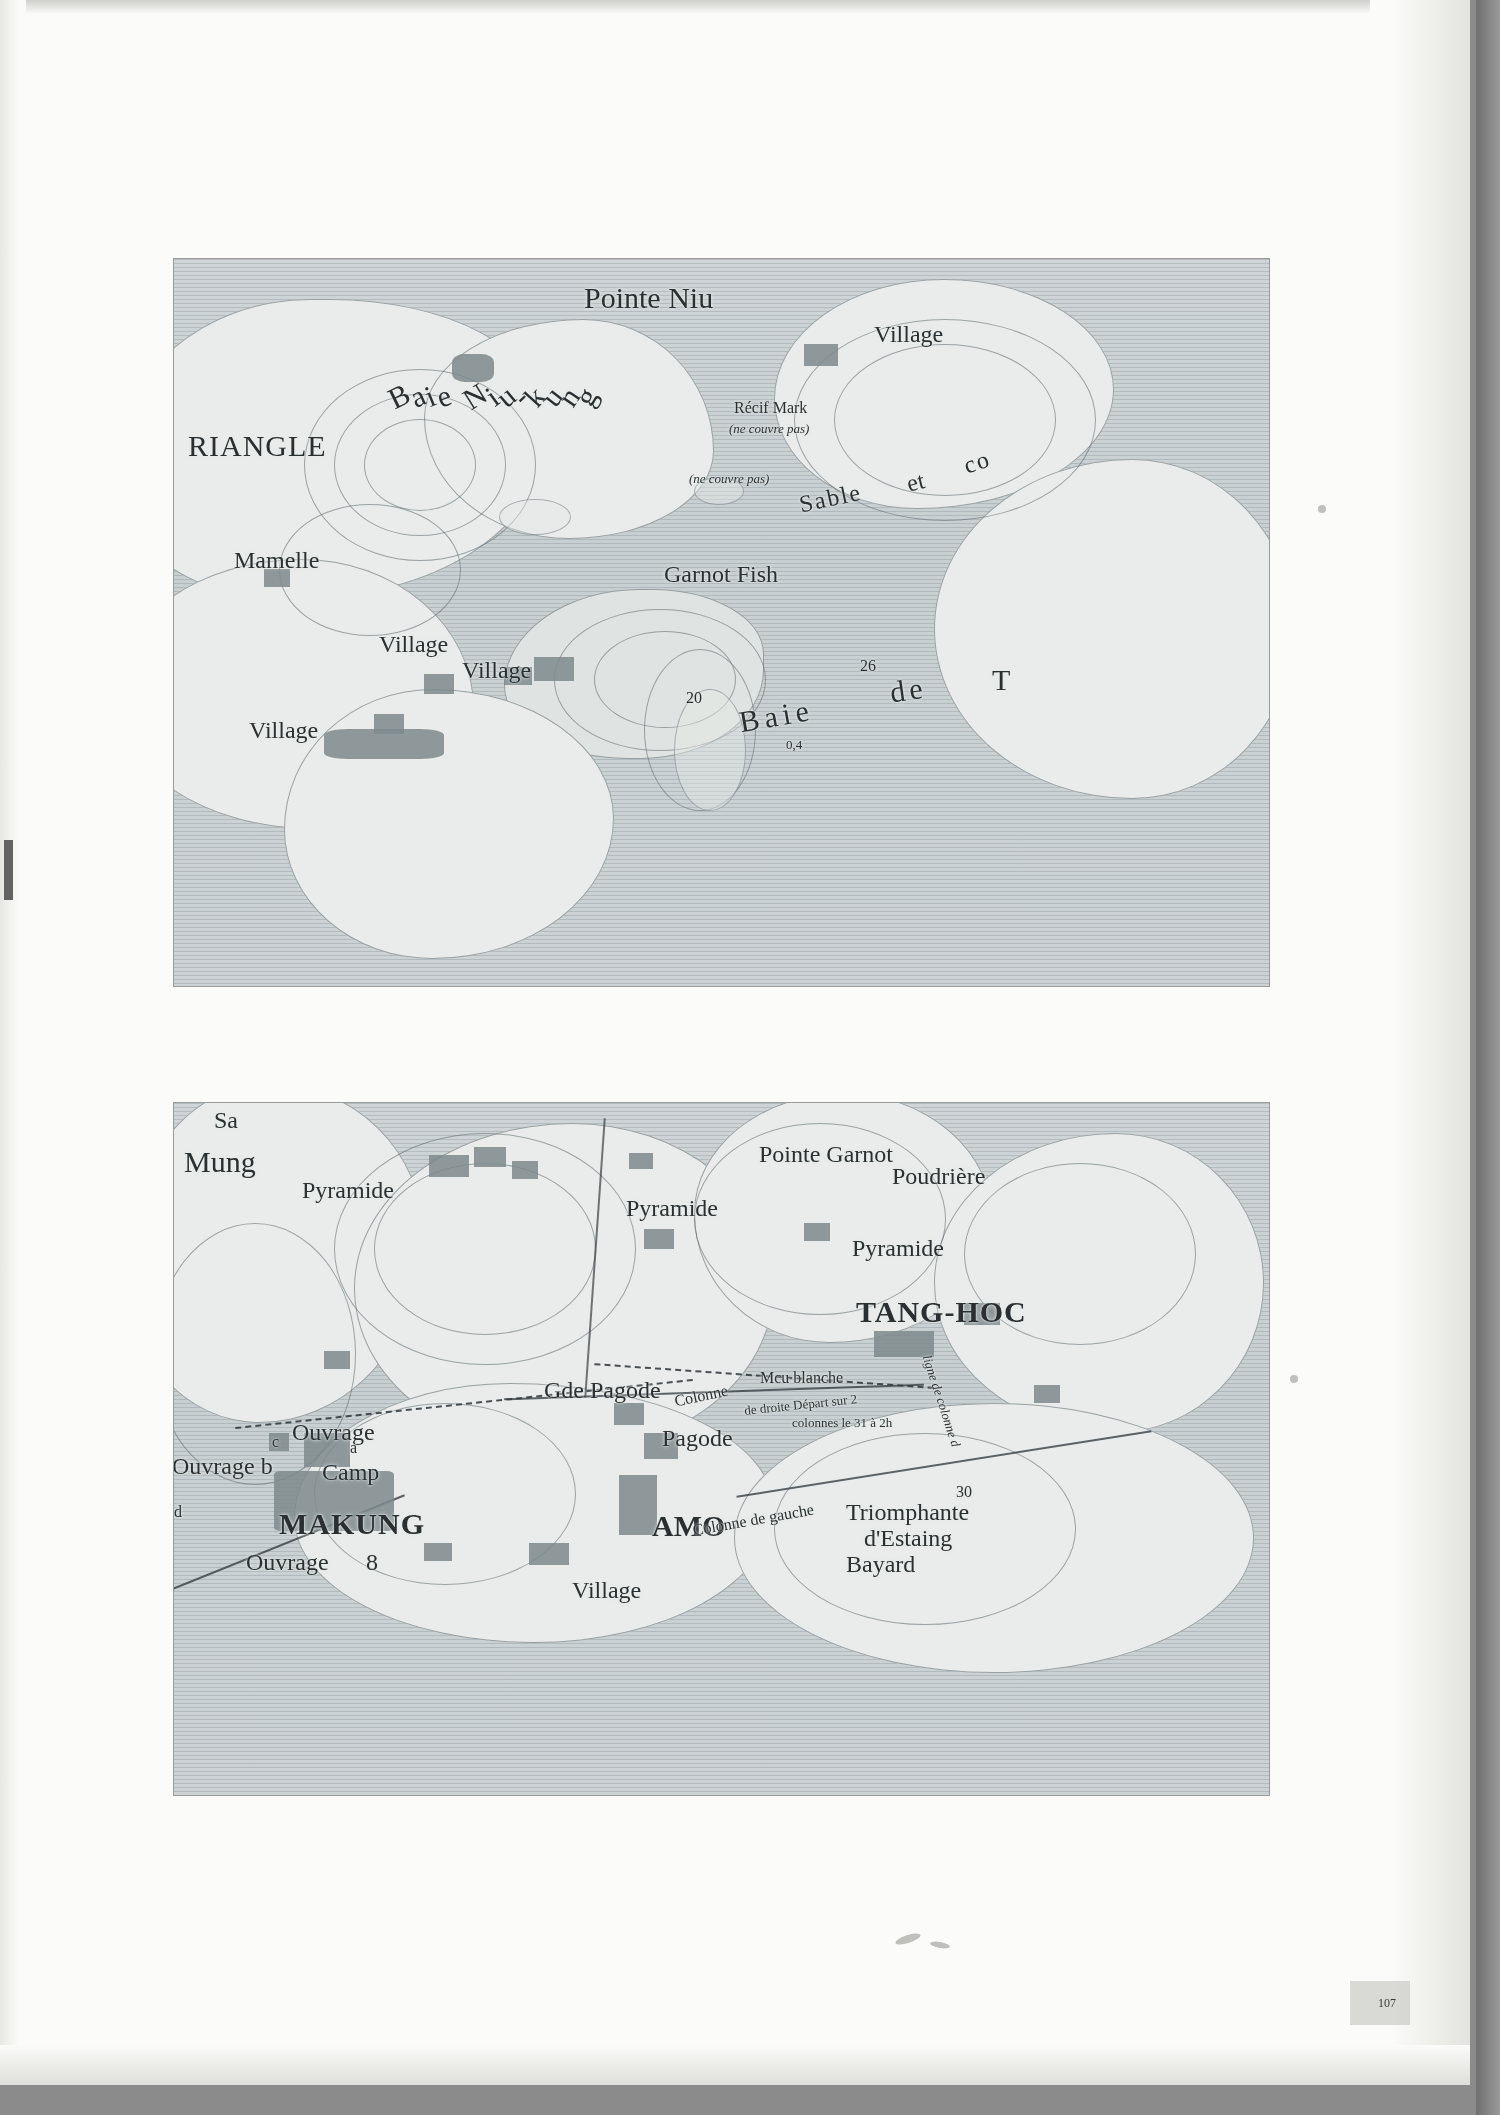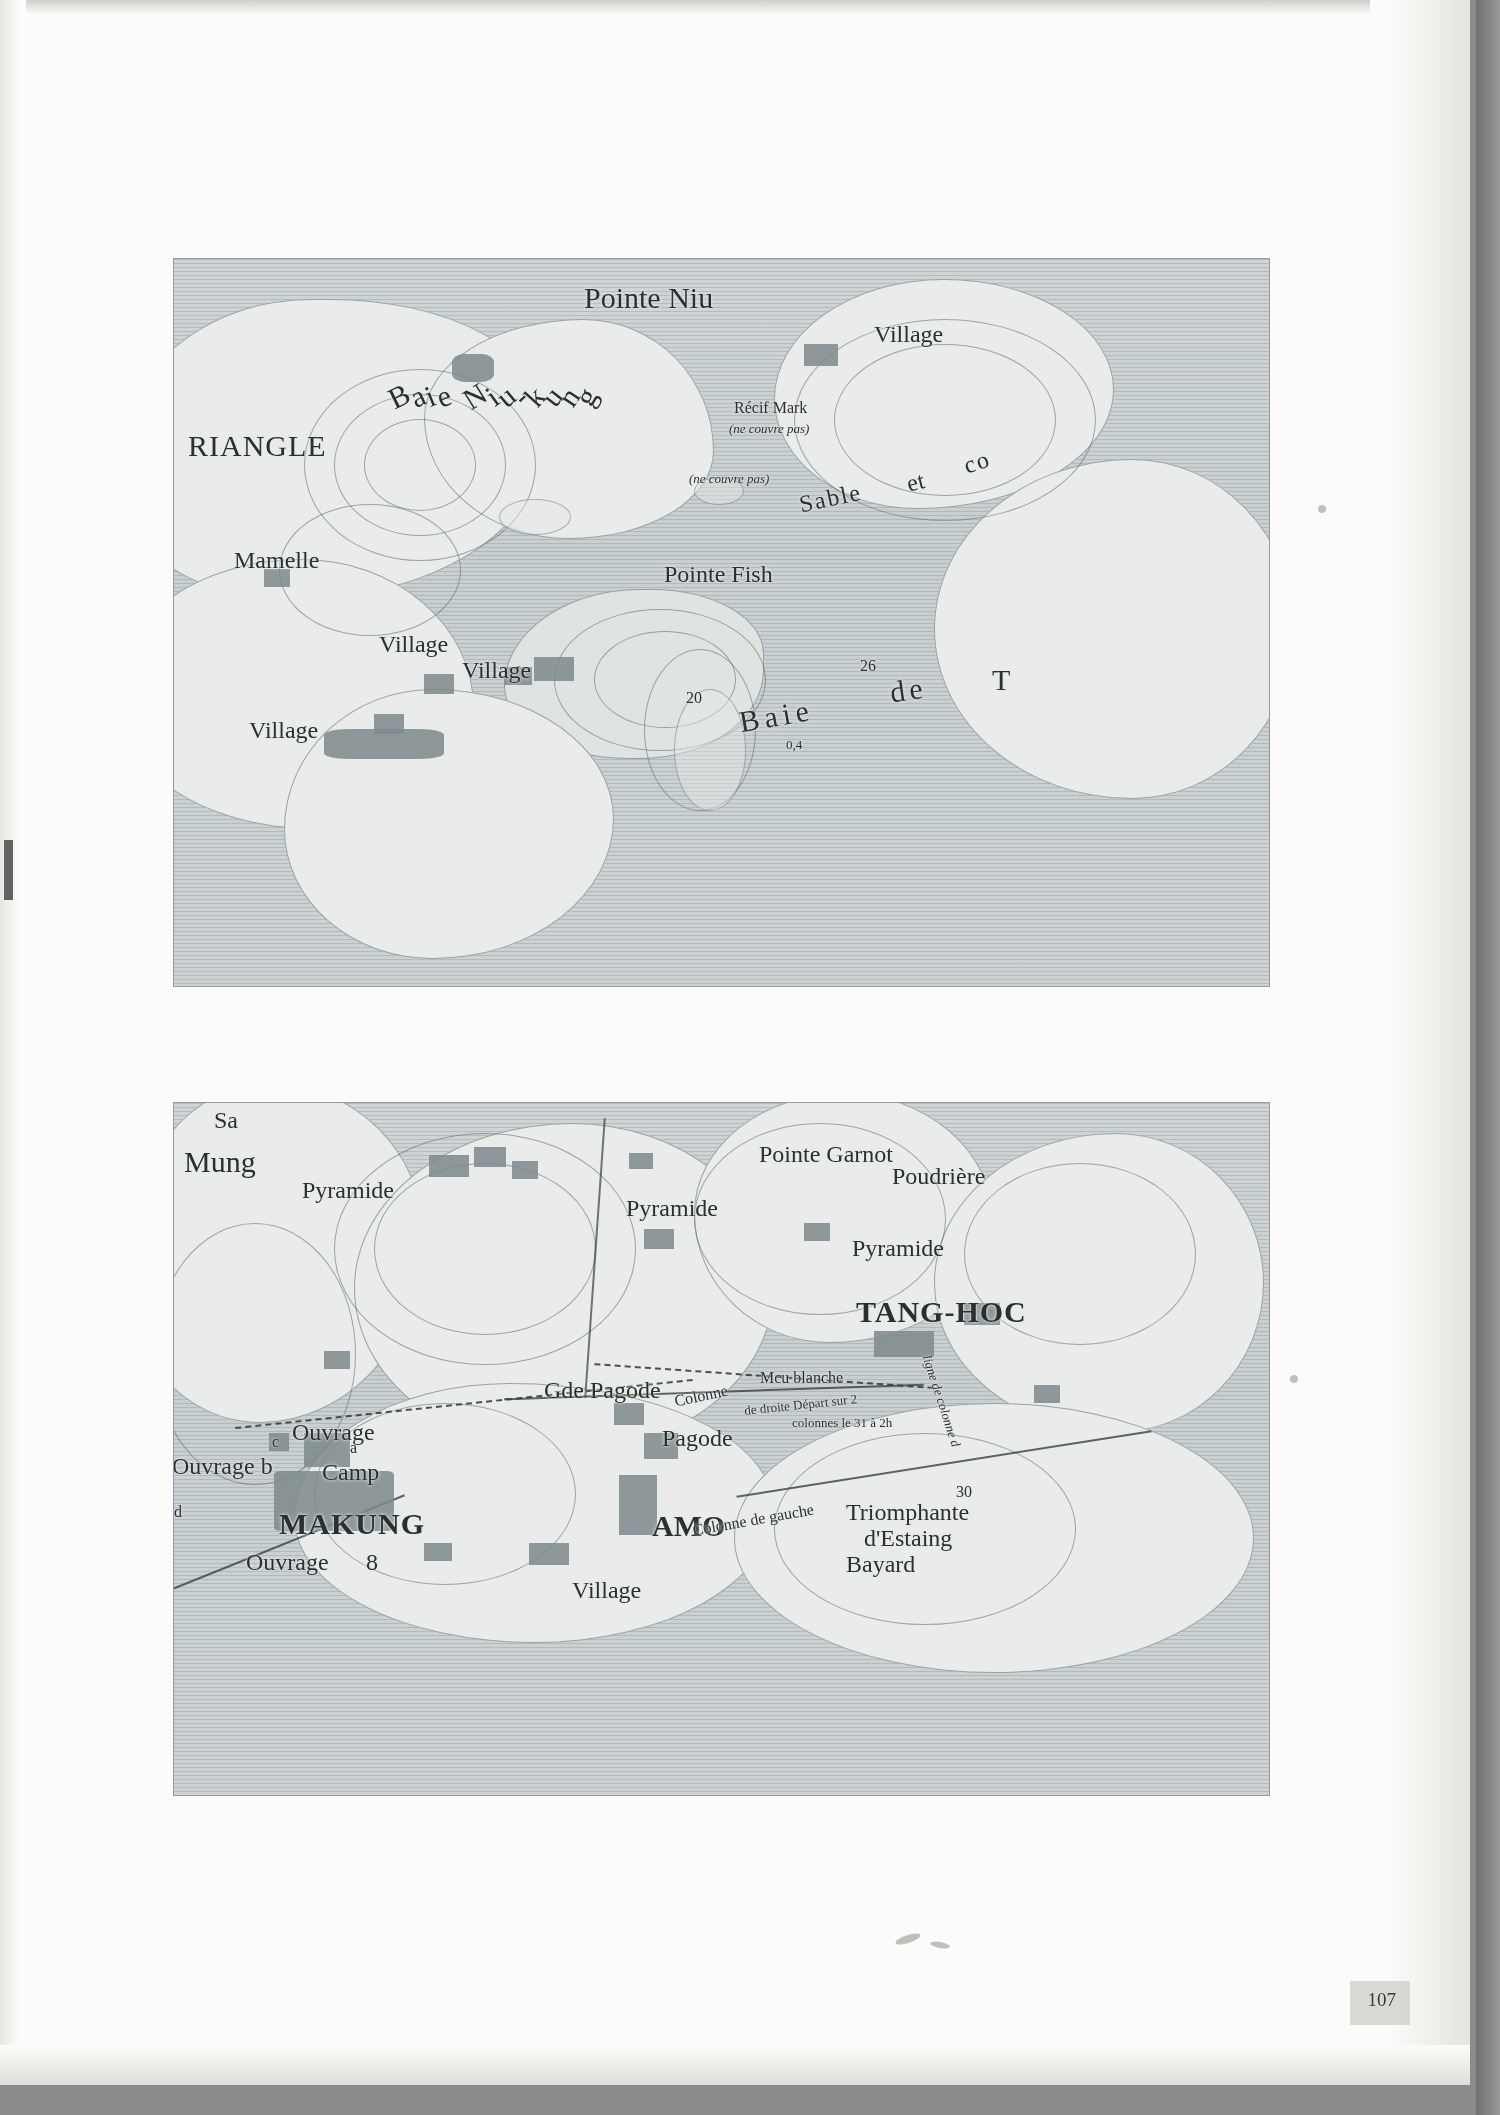--- a/index.html
+++ b/index.html
@@ -162,21 +162,21 @@
     display: inline-block;
     transform-origin: 50% 50%;
     text-shadow: 0 0 3px rgba(233,236,234,.95);
   }
 
   
   .page-number {
     position: absolute;
     right: 74px;
     bottom: 74px;
-    font-size: 19px;
+    font-size: 12px;
     color: #3a3a3a;
     font-family: "Liberation Serif", serif;
   }
   .page-number-bg {
     position: absolute;
     right: 60px;
     bottom: 60px;
     width: 60px;
     height: 44px;
     background: #bdbdb9;
@@ -241,21 +241,21 @@
       <div class="label big" style="left:410px; top:22px;">Pointe Niu</div>
       <div class="label mid" style="left:700px; top:62px;">Village</div>
       <div class="label small" style="left:560px; top:140px;">Récif Mark</div>
       <div class="label tiny italic" style="left:555px; top:162px;">(ne couvre pas)</div>
       <div class="label big" style="left:-4px; top:170px; letter-spacing:1px;margin-left:18px;">RIANGLE</div>
       <div class="label tiny italic" style="left:515px; top:212px;">(ne couvre pas)</div>
       <div class="label mid" style="left:625px; top:226px; transform:rotate(-12deg); letter-spacing:2px;">Sable</div>
       <div class="label mid" style="left:733px; top:210px; transform:rotate(-14deg);">et</div>
       <div class="label mid" style="left:790px; top:190px; transform:rotate(-18deg); letter-spacing:2px;">co</div>
       <div class="label mid" style="left:60px; top:288px;">Mamelle</div>
-      <div class="label mid" style="left:490px; top:302px;">Pointe Fish</div>
+      <div class="label mid" style="left:490px; top:302px;">Garnot Fish</div>
       <div class="label mid" style="left:205px; top:372px;">Village</div>
       <div class="label mid" style="left:288px; top:398px;">Village</div>
       <div class="label small" style="left:512px; top:430px;">20</div>
       <div class="label small" style="left:686px; top:398px;">26</div>
       <div class="label big" style="left:565px; top:440px; letter-spacing:5px; transform:rotate(-10deg);">Baie</div>
       <div class="label big" style="left:716px; top:414px; letter-spacing:4px; transform:rotate(-8deg);">de</div>
       <div class="label big" style="left:818px; top:404px;">T</div>
       <div class="label mid" style="left:75px; top:458px;">Village</div>
       <div class="label tiny" style="left:612px; top:478px;">0,4</div>
     </div>

